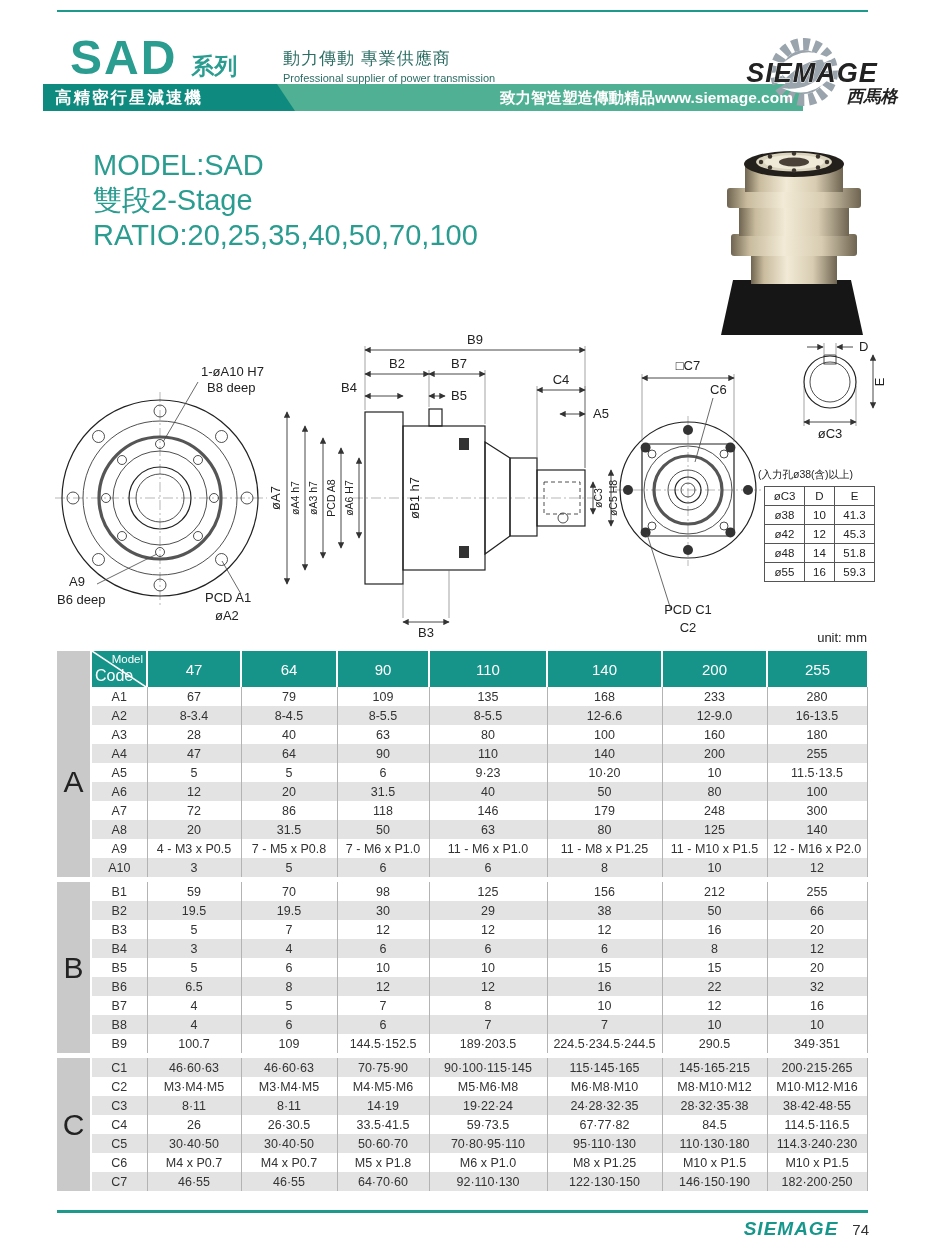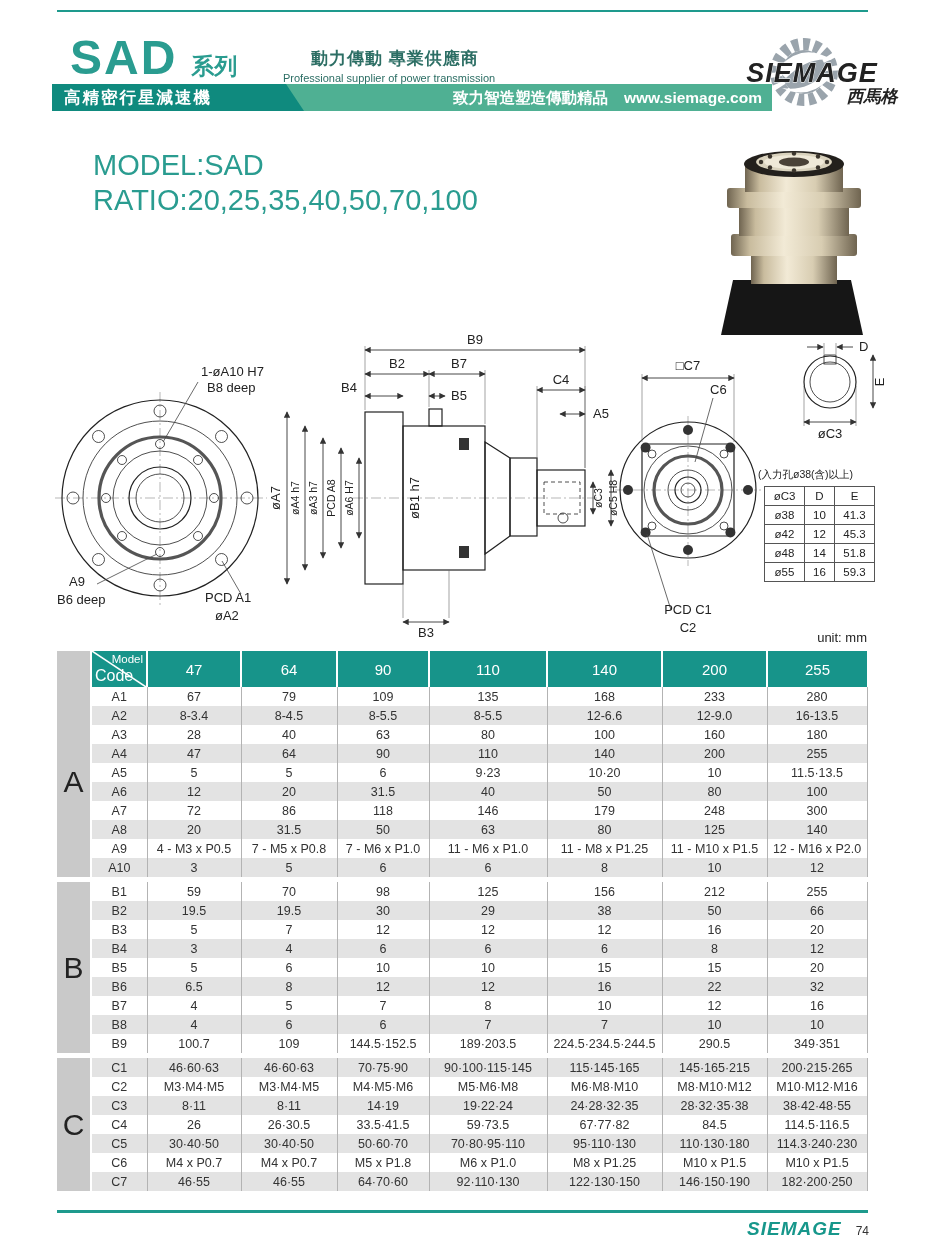--- a/index.html
+++ b/index.html
@@ -6,30 +6,30 @@
   body{width:927px;height:1254px;position:relative;background:#fff;
        font-family:"Liberation Sans",sans-serif;color:#333;overflow:hidden;}
   .abs{position:absolute;}
 
   
   .top-rule{left:57px;top:10px;width:811px;height:2px;background:#1e9a8d;}
   .series-wrap{left:62px;top:34px;display:flex;align-items:flex-end;margin-left:8px;}
   .series-title{font-size:48px;font-weight:bold;color:#2a9c90;letter-spacing:2px;line-height:48px;}
   .series-suffix{font-size:23px;font-weight:bold;color:#2a9c90;margin-left:14px;margin-top:10px;}
   .tagline{left:283px;top:47px;color:#2c6e64;}
-  .tagline .cn{font-size:17px;font-weight:bold;letter-spacing:1px;margin-left:28px;}
+  .tagline .cn{font-size:17px;font-weight:normal;letter-spacing:1px;}
   .tagline .en{font-size:11px;margin-top:2px;}
-  .band{left:52px;top:84px;width:680px;height:27px;padding-left:40px;}
+  .band{left:43px;top:84px;width:760px;height:27px;}
   .band-dark{position:absolute;left:0;top:0;width:256px;height:27px;background:#0f8a7e;}
   .band-light{position:absolute;left:234px;top:0;right:0;height:27px;background:#4fb093;
               clip-path:polygon(0 0,100% 0,100% 100%,18px 100%);}
   .band-left-text{position:absolute;left:12px;top:0;height:27px;line-height:27px;color:#fff;
                   font-weight:bold;font-size:16.5px;letter-spacing:2px;z-index:2;}
   .band-right-text{position:absolute;right:10px;top:0;height:27px;line-height:27px;color:#fff;
-                   font-weight:bold;font-size:15.5px;z-index:2;display:flex;gap:16px;}
+                   font-weight:bold;font-size:15.5px;z-index:2;display:flex;}
   .logo-block{left:712px;top:30px;width:205px;height:88px;}
 
   
   .model-block{left:93px;top:148px;color:#2a9c90;font-size:29px;line-height:35px;}
 
   
   .insert-caption{left:758px;top:468px;font-size:10.5px;color:#222;}
   .insert-table{left:764px;top:486px;border-collapse:collapse;table-layout:fixed;}
   .insert-table td,.insert-table th{border:1px solid #555;font-size:11.5px;font-weight:normal;
       text-align:center;height:18px;padding:0 2px;color:#222;background:#fff;}
@@ -48,21 +48,21 @@
   .spec-table td.sec-label{background:#c9c9c9;border-right:2px solid #fff;font-size:30px;color:#222;}
   .spec-table td.code{border-right:1px solid #b3b3b3;}
   .spec-table td.val{border-right:1px solid #b3b3b3;}
   .spec-table tr.alt td.code,.spec-table tr.alt td.val{background:#e3e3e3;}
   .spec-table tr.gap td{border:none;height:5px;background:#fff;}
 
   
   .footer-rule{left:57px;top:1210px;width:811px;height:3px;background:#1e9a8d;}
   .footer-brand{right:58px;top:1218px;display:flex;align-items:baseline;gap:14px;}
   .footer-logo{font-size:19px;font-weight:900;font-style:italic;color:#17978b;letter-spacing:1px;}
-  .footer-page{font-size:12px;color:#333;}
+  .footer-page{font-size:15px;color:#333;}
 
   
   svg text{fill:#222;}
   .lbl{font-size:13px;}
   .lbl-s{font-size:10.5px;}
   .part{stroke:#222;fill:none;stroke-width:1.2;}
   .thin{stroke:#222;fill:none;stroke-width:0.8;}
   .thick{stroke:#555;fill:none;stroke-width:3.2;}
   .dim{stroke:#333;stroke-width:0.9;fill:none;}
   .ext{stroke:#666;stroke-width:0.6;}
@@ -103,20 +103,21 @@
       <path d="M68,36 Q92,12 120,30 Q96,26 74,48 Q68,44 68,36 Z" fill="#fff"></path>
       <path d="M116,50 Q96,70 70,58 Q94,62 112,44 Z" fill="#fff"></path>
     </g>
     <text x="100" y="52" text-anchor="middle" font-size="27" font-style="italic" font-weight="900" fill="#16958a" stroke="#fff" stroke-width="0.8" paint-order="stroke" letter-spacing="1">SIEMAGE</text>
     <text x="160" y="72" text-anchor="middle" font-size="17" font-style="italic" font-weight="bold" fill="#8d979e">西馬格</text>
   </svg>
 </div>
 
 <div class="abs model-block">
   <div>MODEL:SAD</div>
+  <div>雙段2-Stage</div>
   <div>RATIO:20,25,35,40,50,70,100</div>
 </div>
 
 <svg class="abs" style="left:655px;top:132px" width="250" height="205" viewBox="0 0 250 205">
   <defs>
     <linearGradient id="gold" x1="0" y1="0" x2="1" y2="0">
       <stop offset="0" stop-color="#6f6450"></stop>
         <stop offset="0.15" stop-color="#c9bc9e"></stop>
       <stop offset="0.42" stop-color="#f2ead6"></stop>
         <stop offset="0.72" stop-color="#d8cdb2"></stop>

